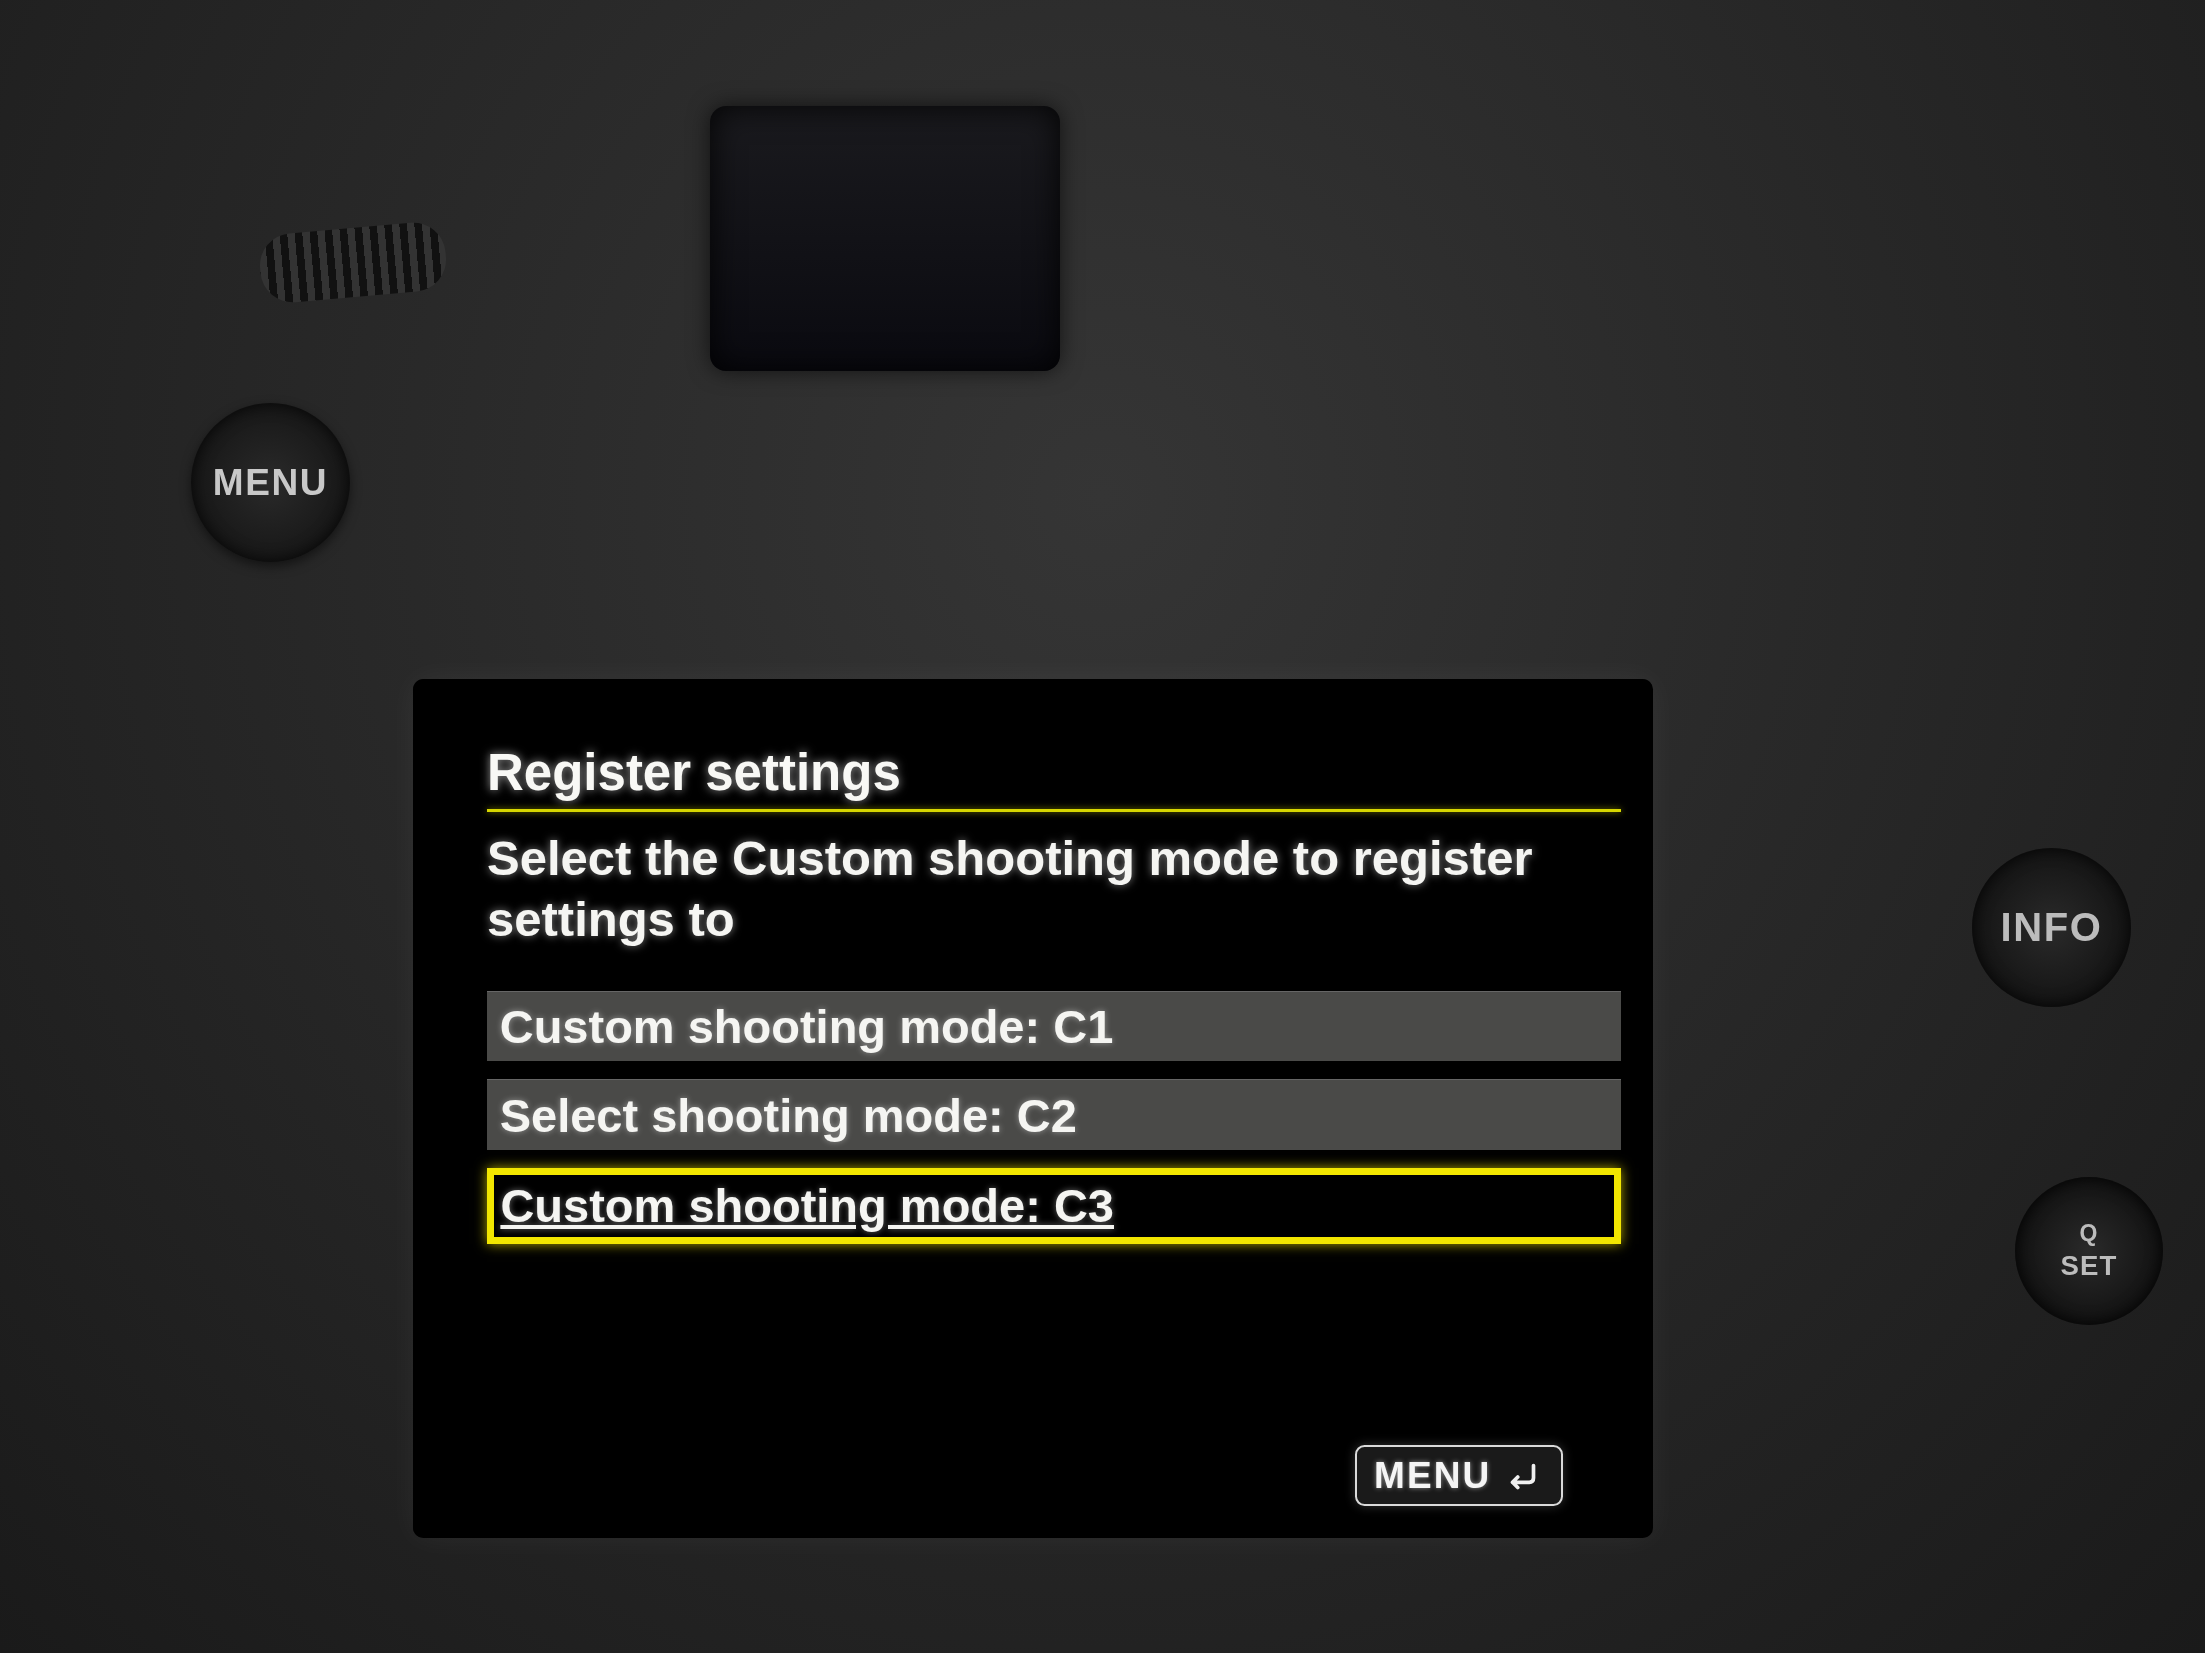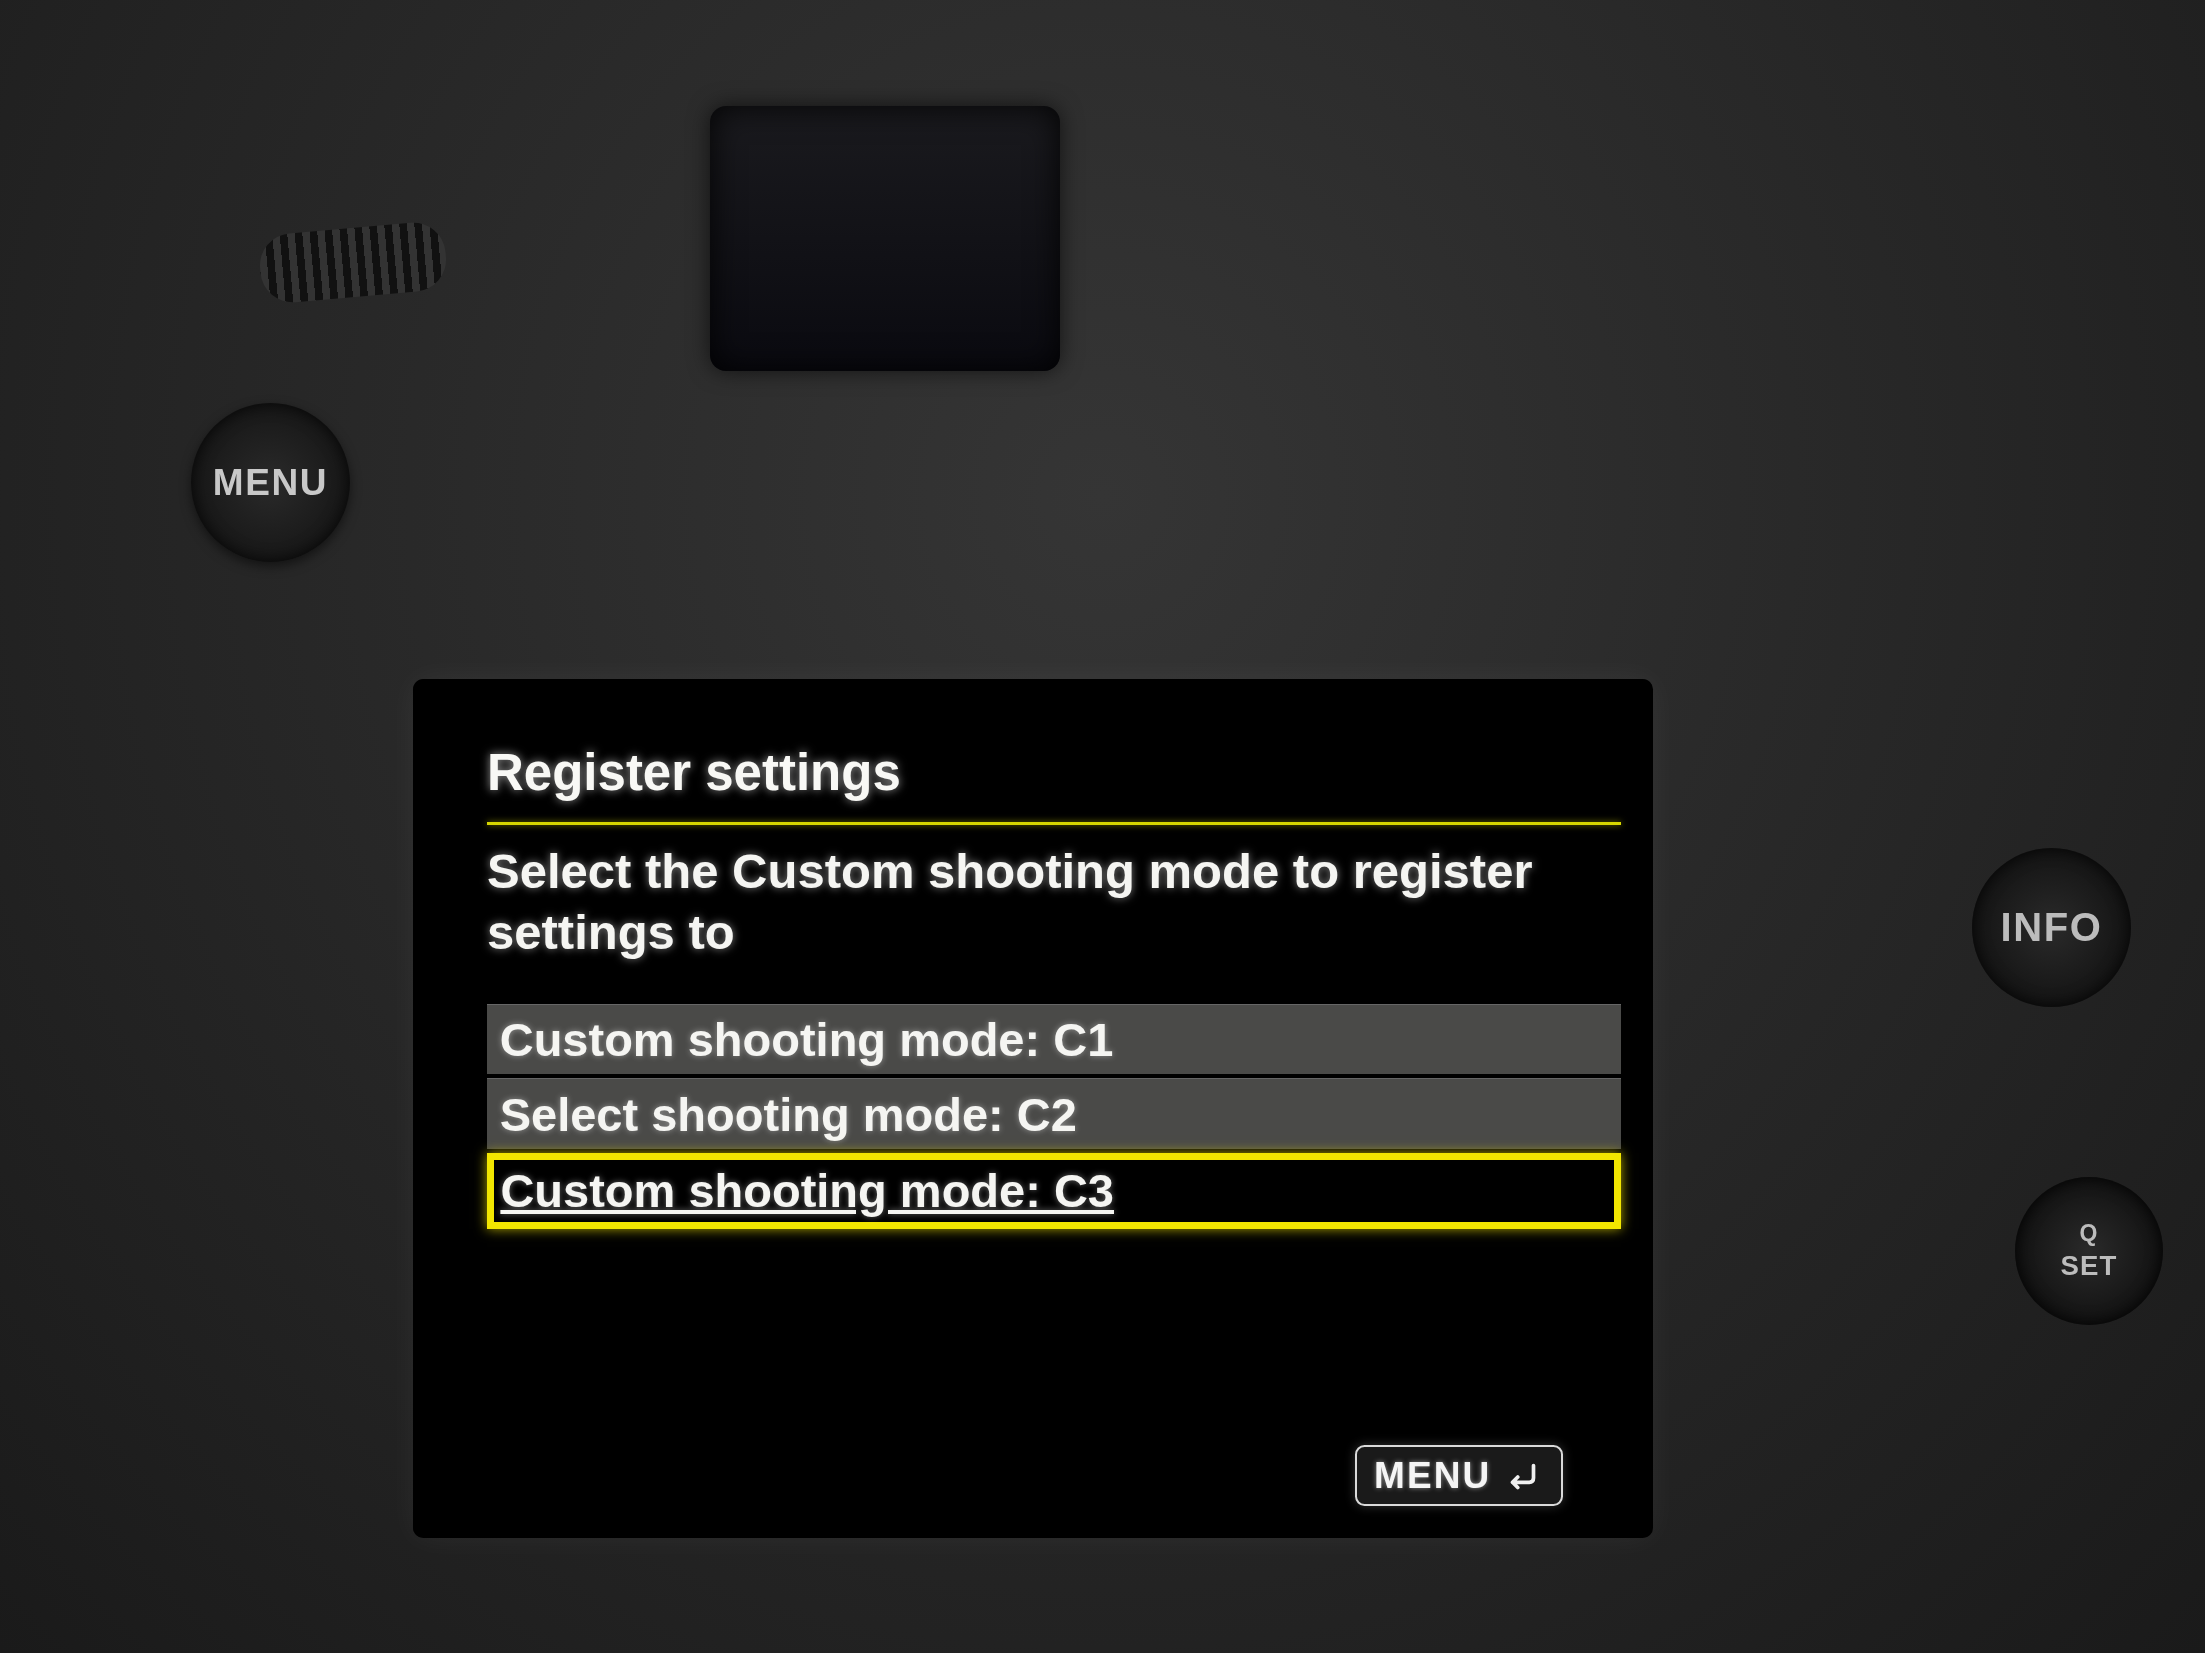--- a/index.html
+++ b/index.html
@@ -26,42 +26,42 @@
       border-radius: 10.6px;
       box-shadow: inset 0 0 21px rgba(0,0,0,0.8), 0 0 32px rgba(255,255,255,0.05);
       padding: 64px 32px 32px 74px;
       display: flex;
       flex-direction: column;
     }
     .screen-title {
       color: #f8f8f5;
       font-size: 51px;
       font-weight: bold;
-      margin-bottom: 20px;
+      margin-bottom: 7px;
       text-shadow: 0 0 9.5px rgba(255,255,255,0.6);
     }
     .divider {
       height: 3.2px;
       background: #d6d600;
       width: 100%;
       margin-bottom: 16px;
       box-shadow: 0 0 6.4px rgba(214,214,0,0.6);
     }
     .instruction {
       color: #f5f5f2;
       font-size: 49px;
       font-weight: 600;
       line-height: 1.25;
       margin-bottom: 40px;
       text-shadow: 0 0 8px rgba(255,255,255,0.5);
     }
     .option-list {
       display: flex;
       flex-direction: column;
-      gap: 4px;
+      gap: 18px;
     }
     .option {
       background: #4a4a48;
       color: #f5f5f2;
       font-size: 47px;
       font-weight: 600;
       padding: 7.4px 12.7px;
       text-shadow: 0 0 6.4px rgba(255,255,255,0.4);
       border-top: 1.1px solid #666;
     }

